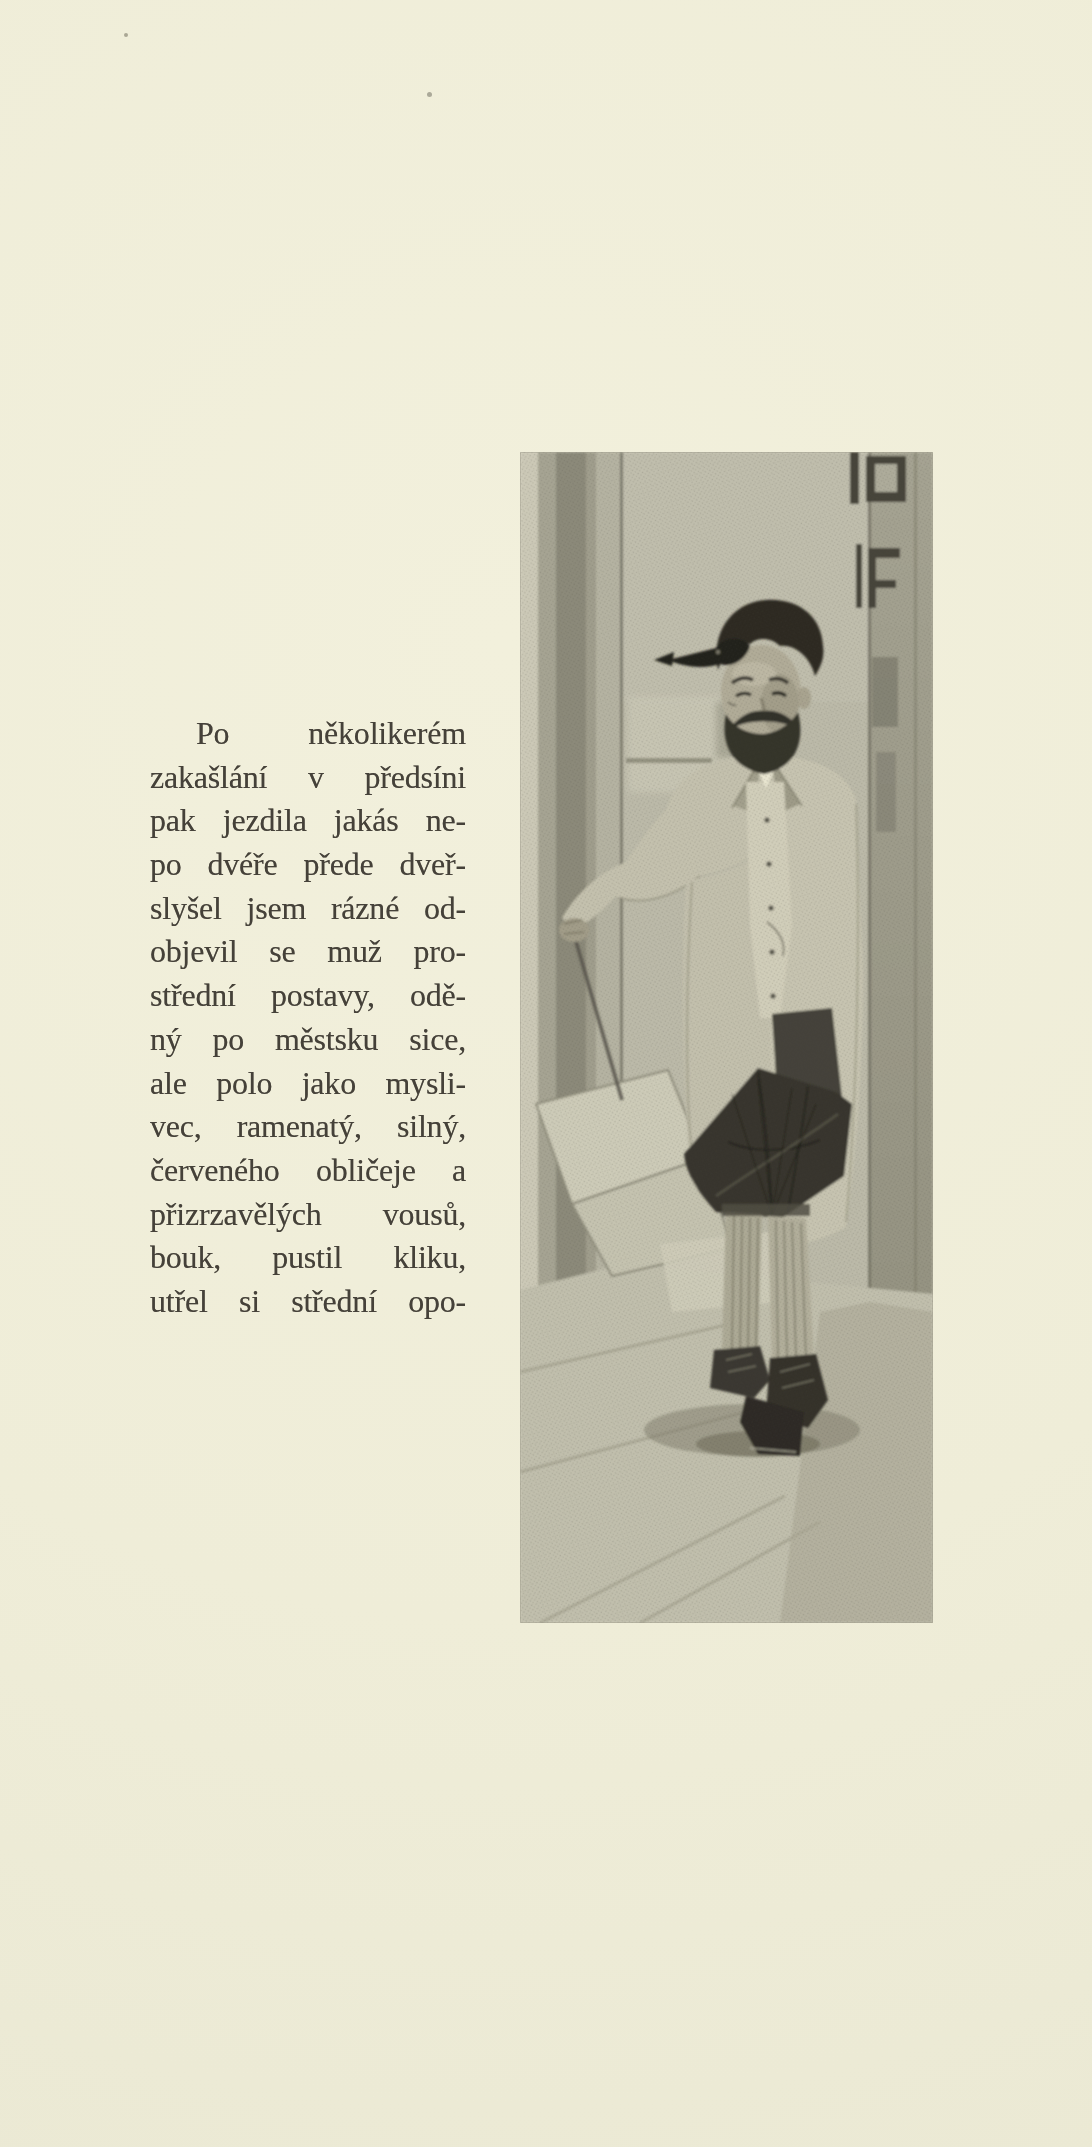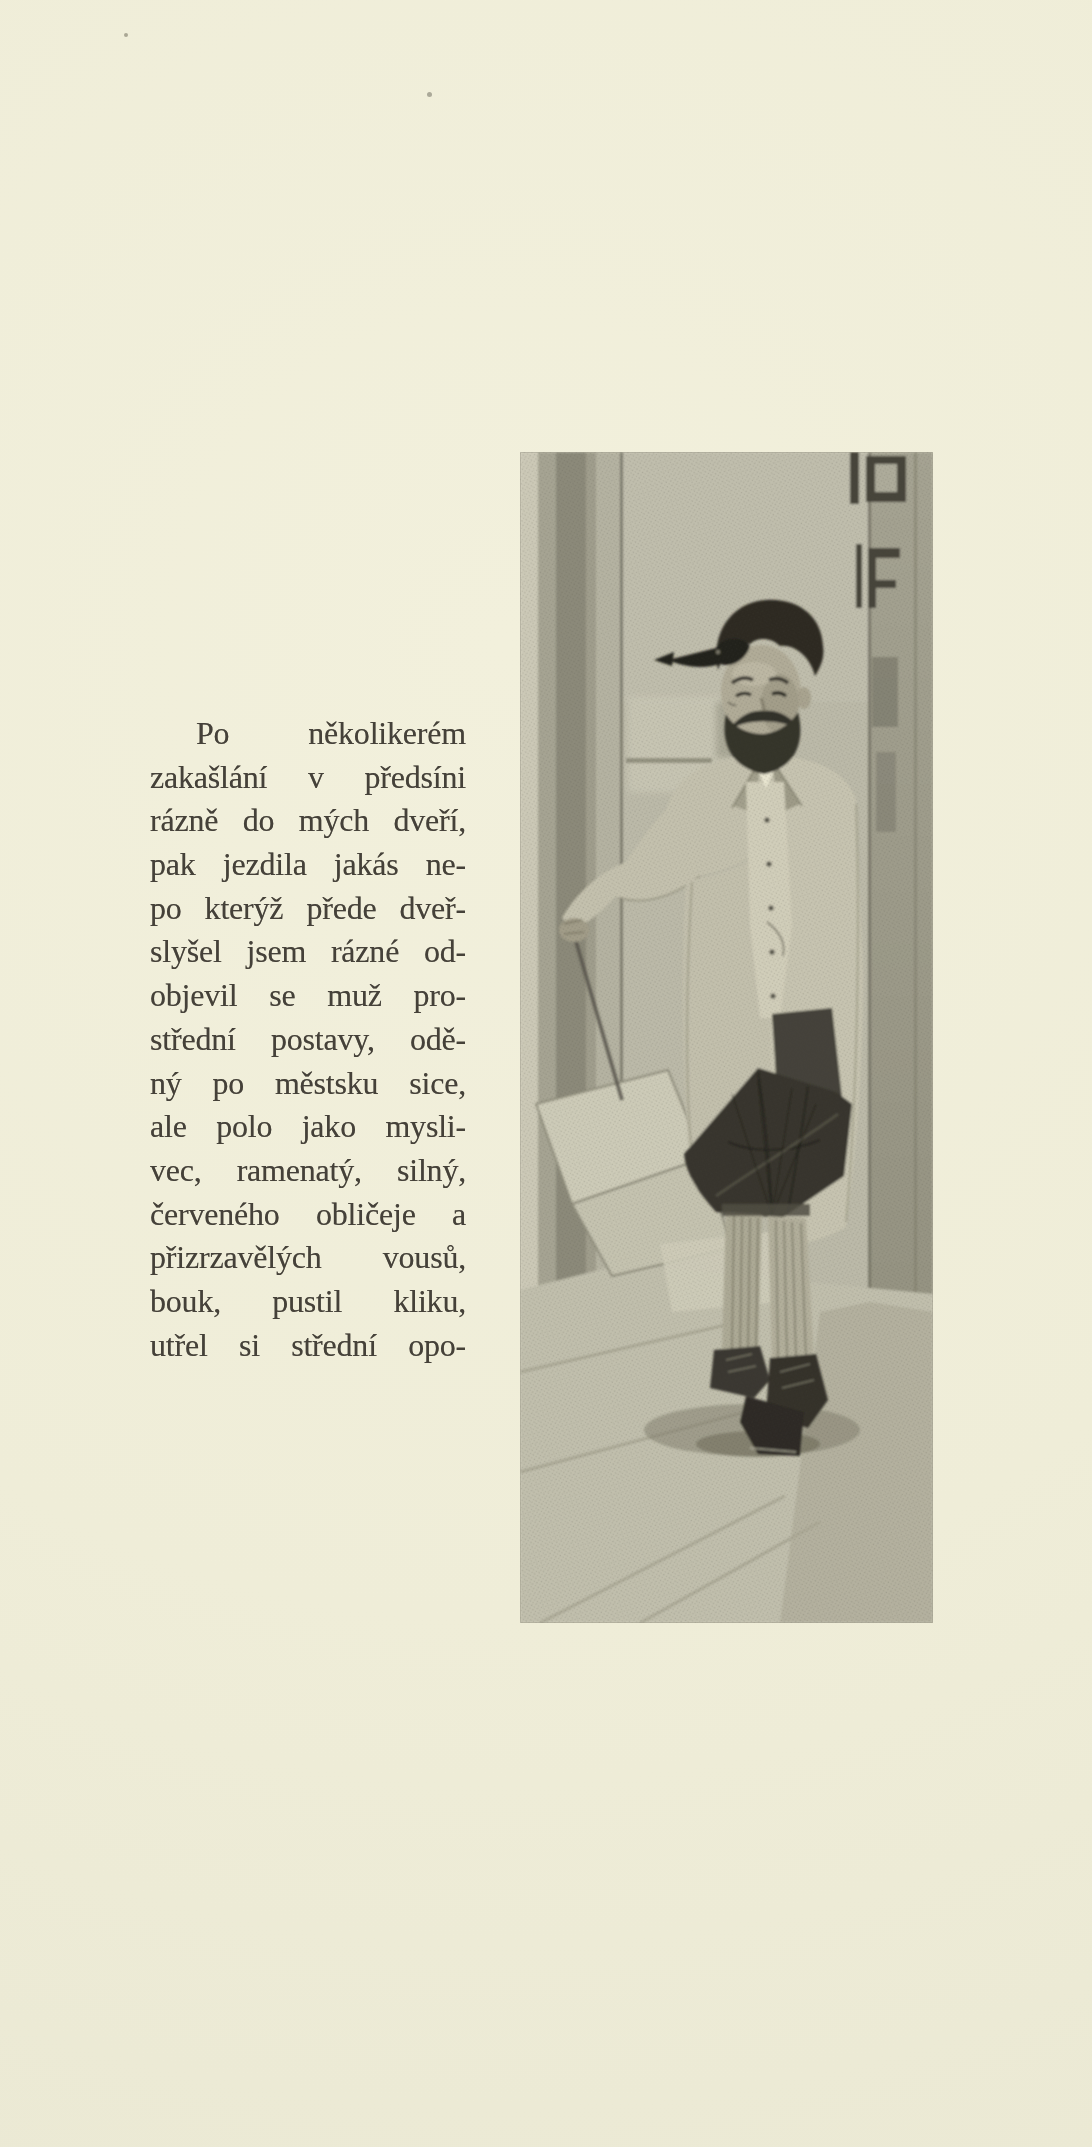--- a/index.html
+++ b/index.html
@@ -46,23 +46,22 @@
   }
 </style>
 </head>
 <body>
 
 <div class="sheet">
 
   <div class="textcol">
     <div class="line first">Po několikerém</div>
     <div class="line">zakašlání v předsíni</div>
-    <div class="line">rázně do mých dveří,</div>
     <div class="line">pak jezdila jakás ne-</div>
-    <div class="line">po kterýž přede dveř-</div>
+    <div class="line">po dvéře přede dveř-</div>
     <div class="line">slyšel jsem rázné od-</div>
     <div class="line">objevil se muž pro-</div>
     <div class="line">střední postavy, odě-</div>
     <div class="line">ný po městsku sice,</div>
     <div class="line">ale polo jako mysli-</div>
     <div class="line">vec, ramenatý, silný,</div>
     <div class="line">červeného obličeje a</div>
     <div class="line">přizrzavělých vousů,</div>
     <div class="line">bouk, pustil kliku,</div>
     <div class="line">utřel si střední opo-</div>

